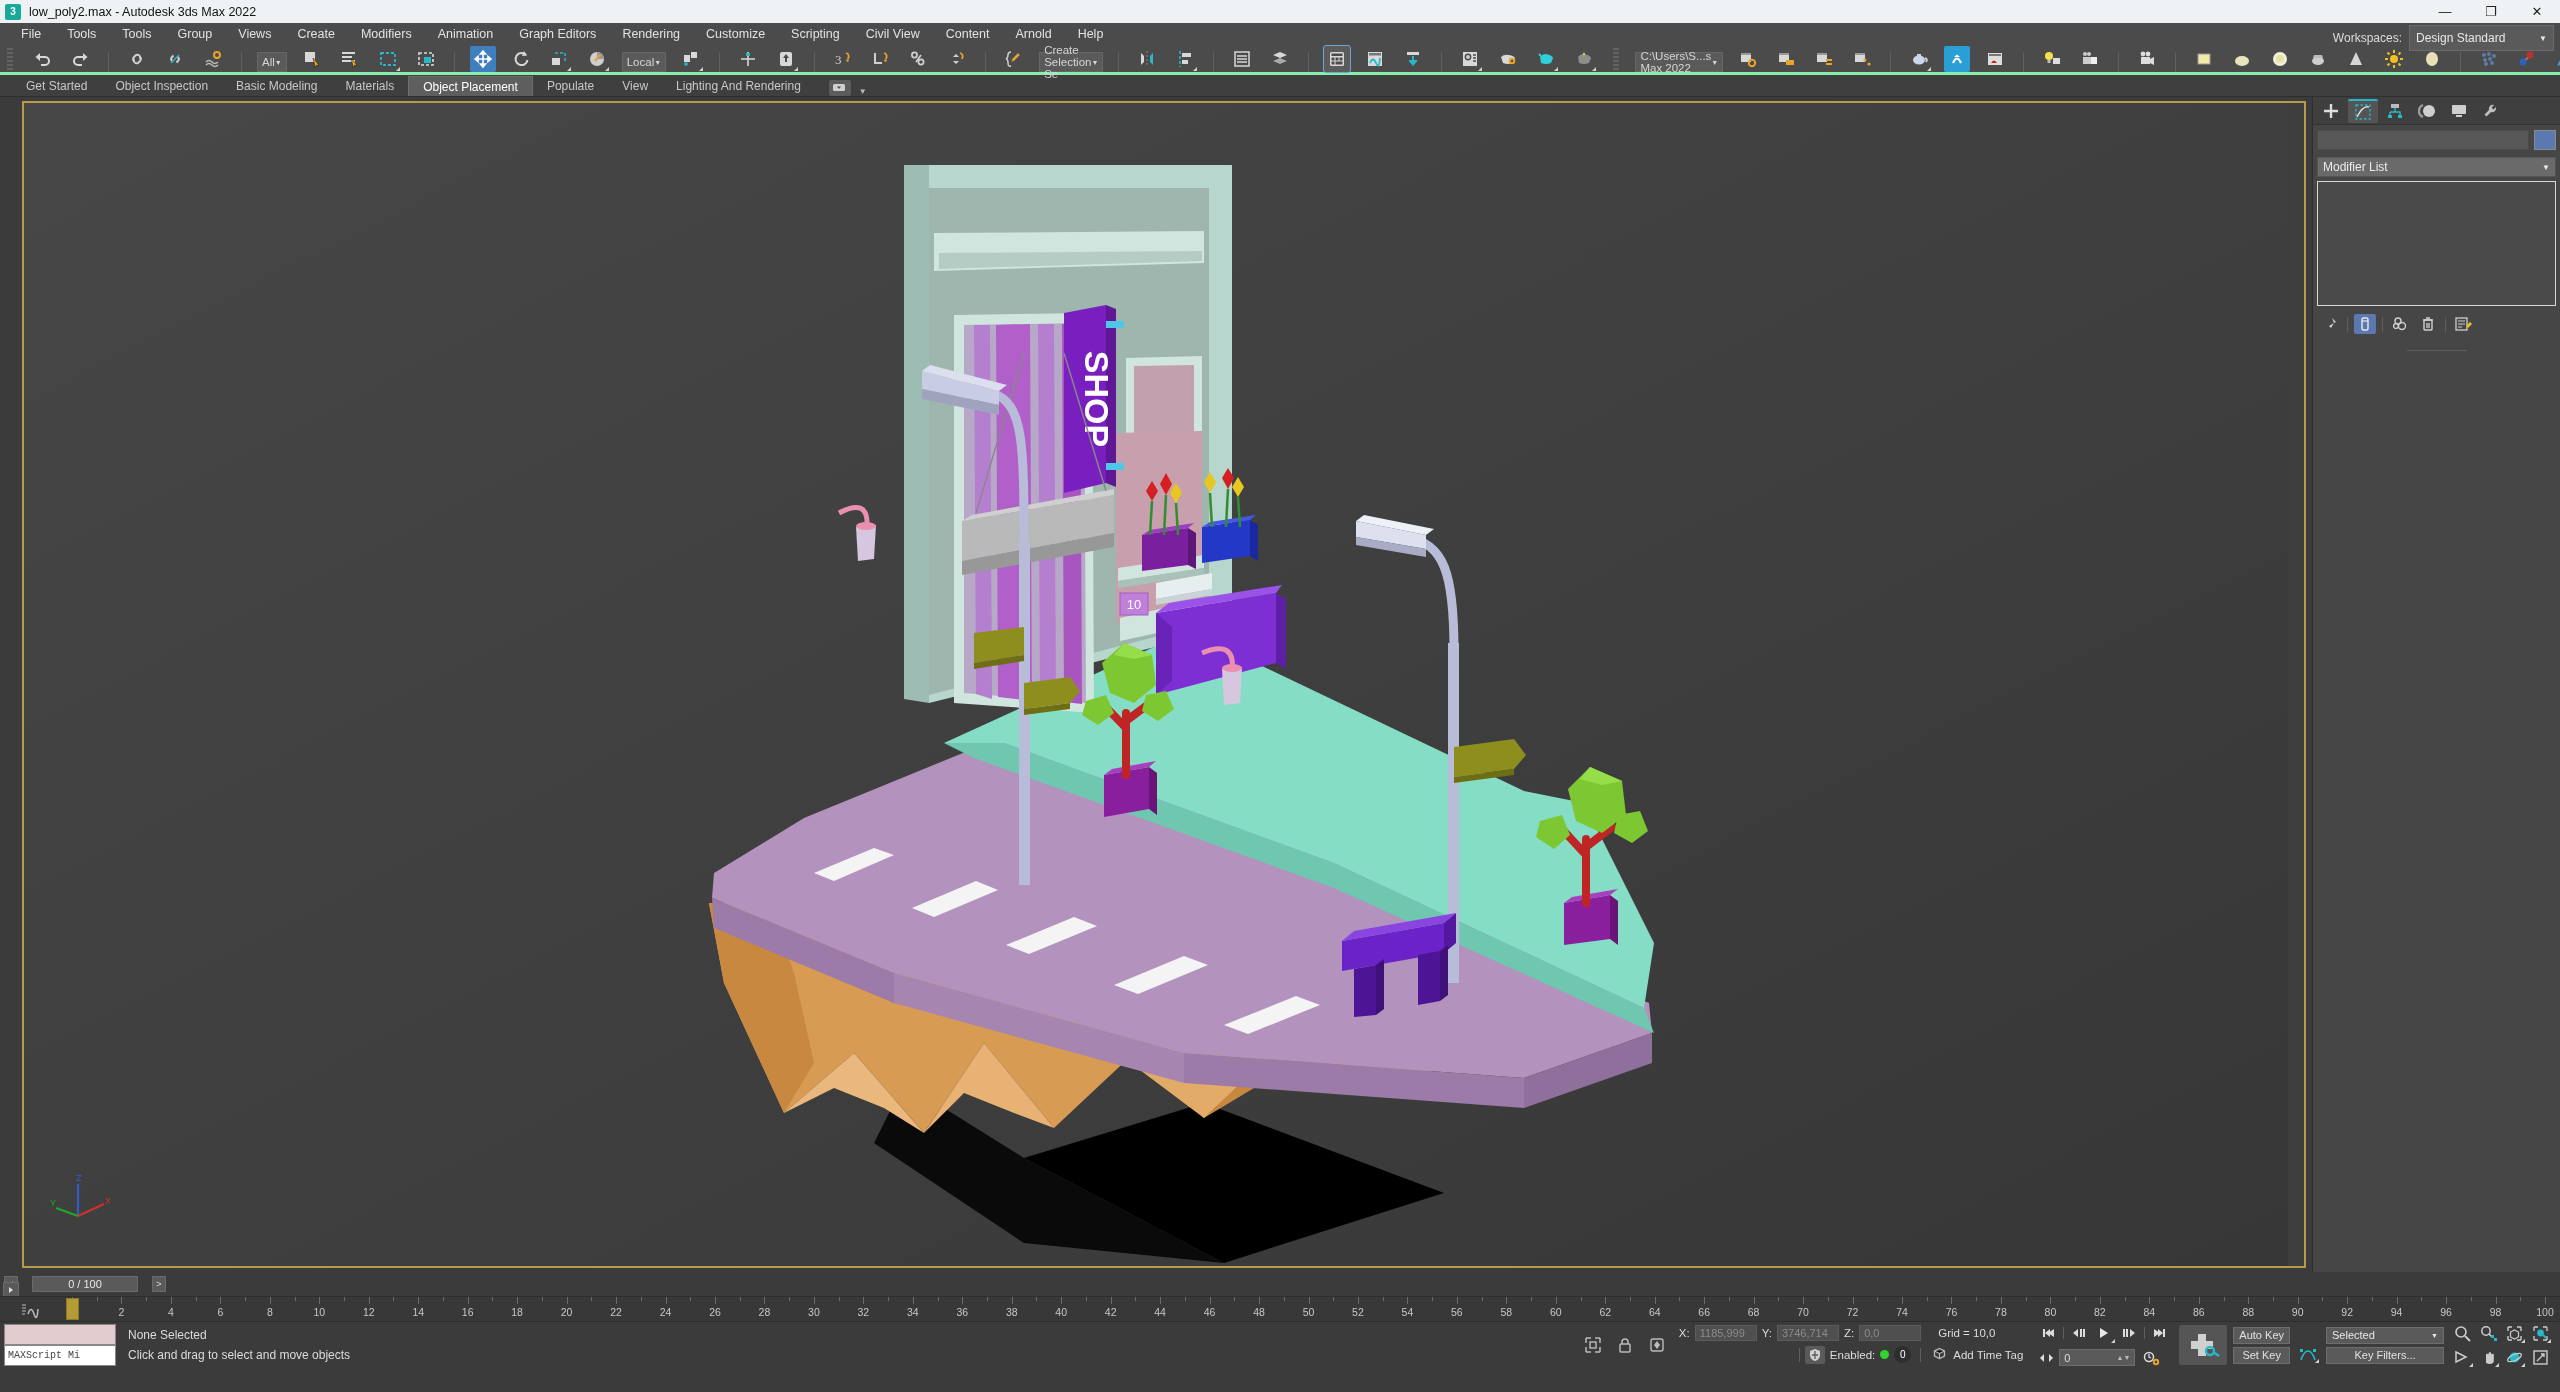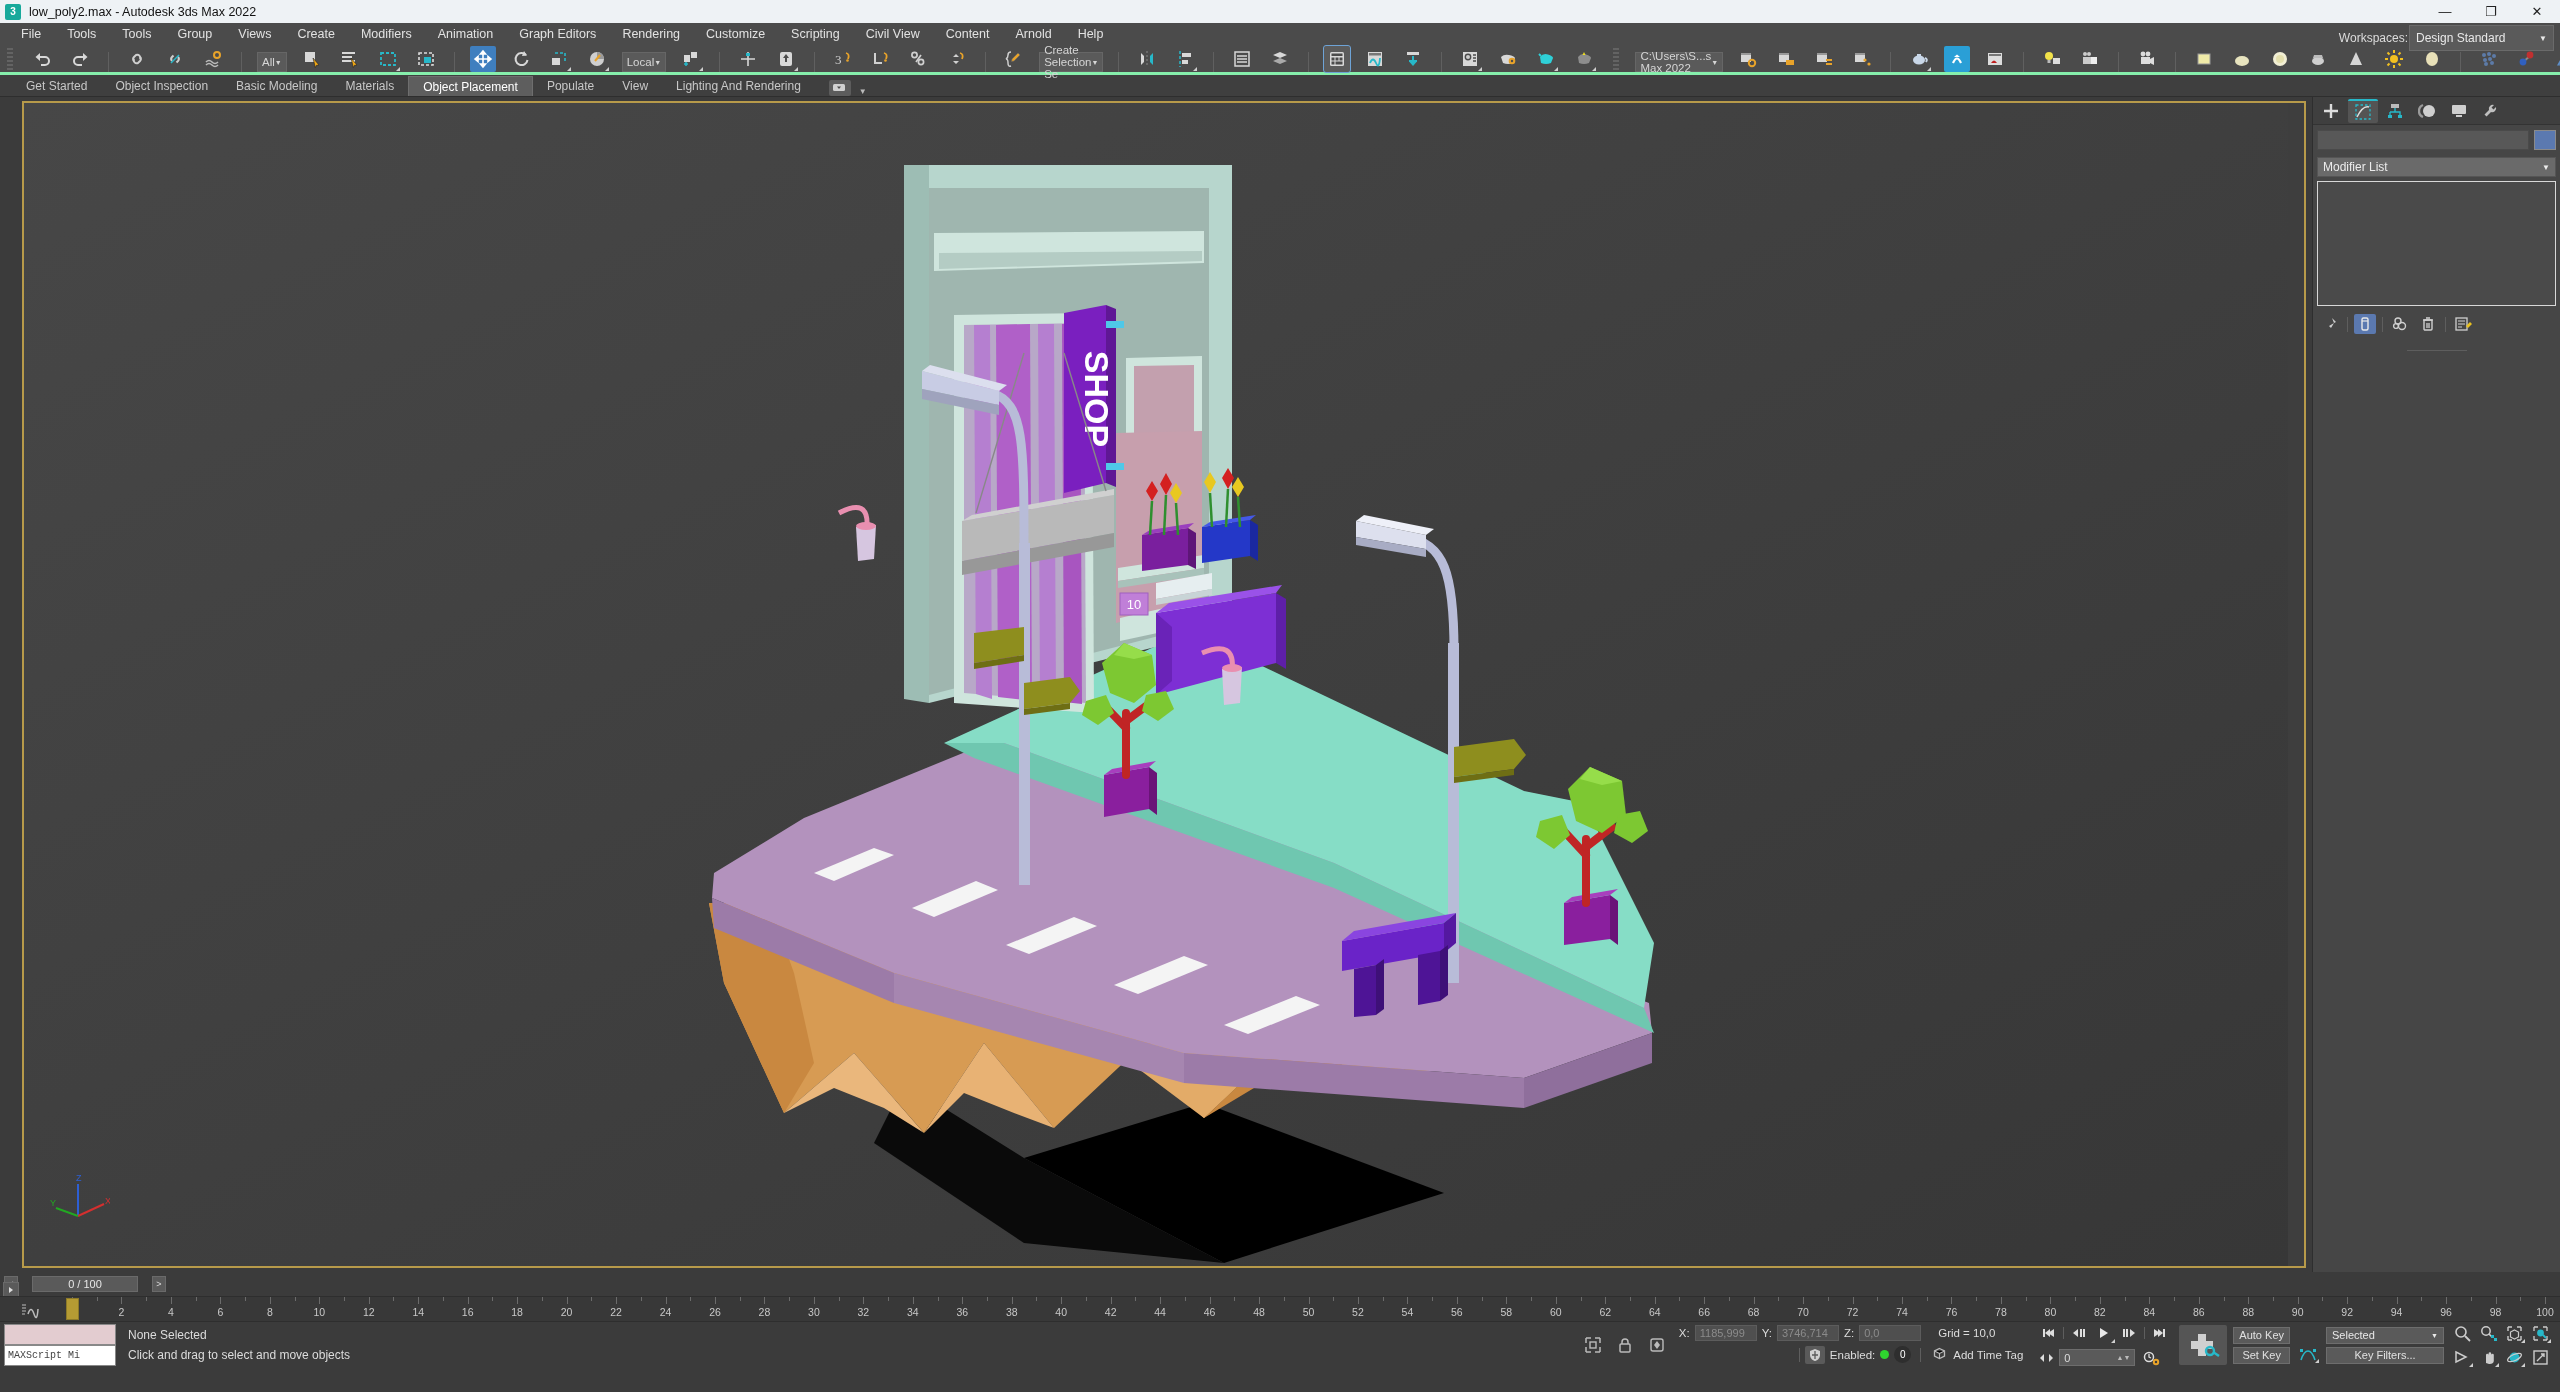--- a/index.html
+++ b/index.html
@@ -15,21 +15,21 @@
   .tb-title { font-size:12.5px; color:#111; }
   .tb-winbtns { position:absolute; right:0; top:0; height:23px; display:flex; }
   .tb-winbtn { width:46px; height:23px; display:flex; align-items:center;
     justify-content:center; font-size:13px; color:#222; }
 
   
   .menubar { height:22px; background:#4b4b4b; display:flex; align-items:center;
     padding-left:8px; font-size:12.5px; position:relative; }
   .menu-item { padding:0 13px; line-height:22px; color:#e2e2e2; white-space:nowrap; }
   .workspaces { position:absolute; right:6px; top:2px; display:flex; align-items:center;
-    font-size:12px; gap:1px; }
+    font-size:12px; gap:7px; }
   .ws-select { background:#5a5a5a; border:1px solid #6a6a6a; height:18px; width:145px;
     display:flex; align-items:center; padding:12px 6px; font-size:12px; color:#e8e8e8;
     justify-content:space-between; }
 
   
   .toolbar { height:30px; background:#4b4b4b; display:flex; align-items:flex-end;
     gap:12px; padding-left:3px; border-bottom:3px solid #86efac; }
   .grip { width:6px; height:24px; background:
       repeating-linear-gradient(to bottom,#777 0 2px,transparent 2px 4px);
     opacity:.55; margin:0 4px; flex:0 0 6px; }

